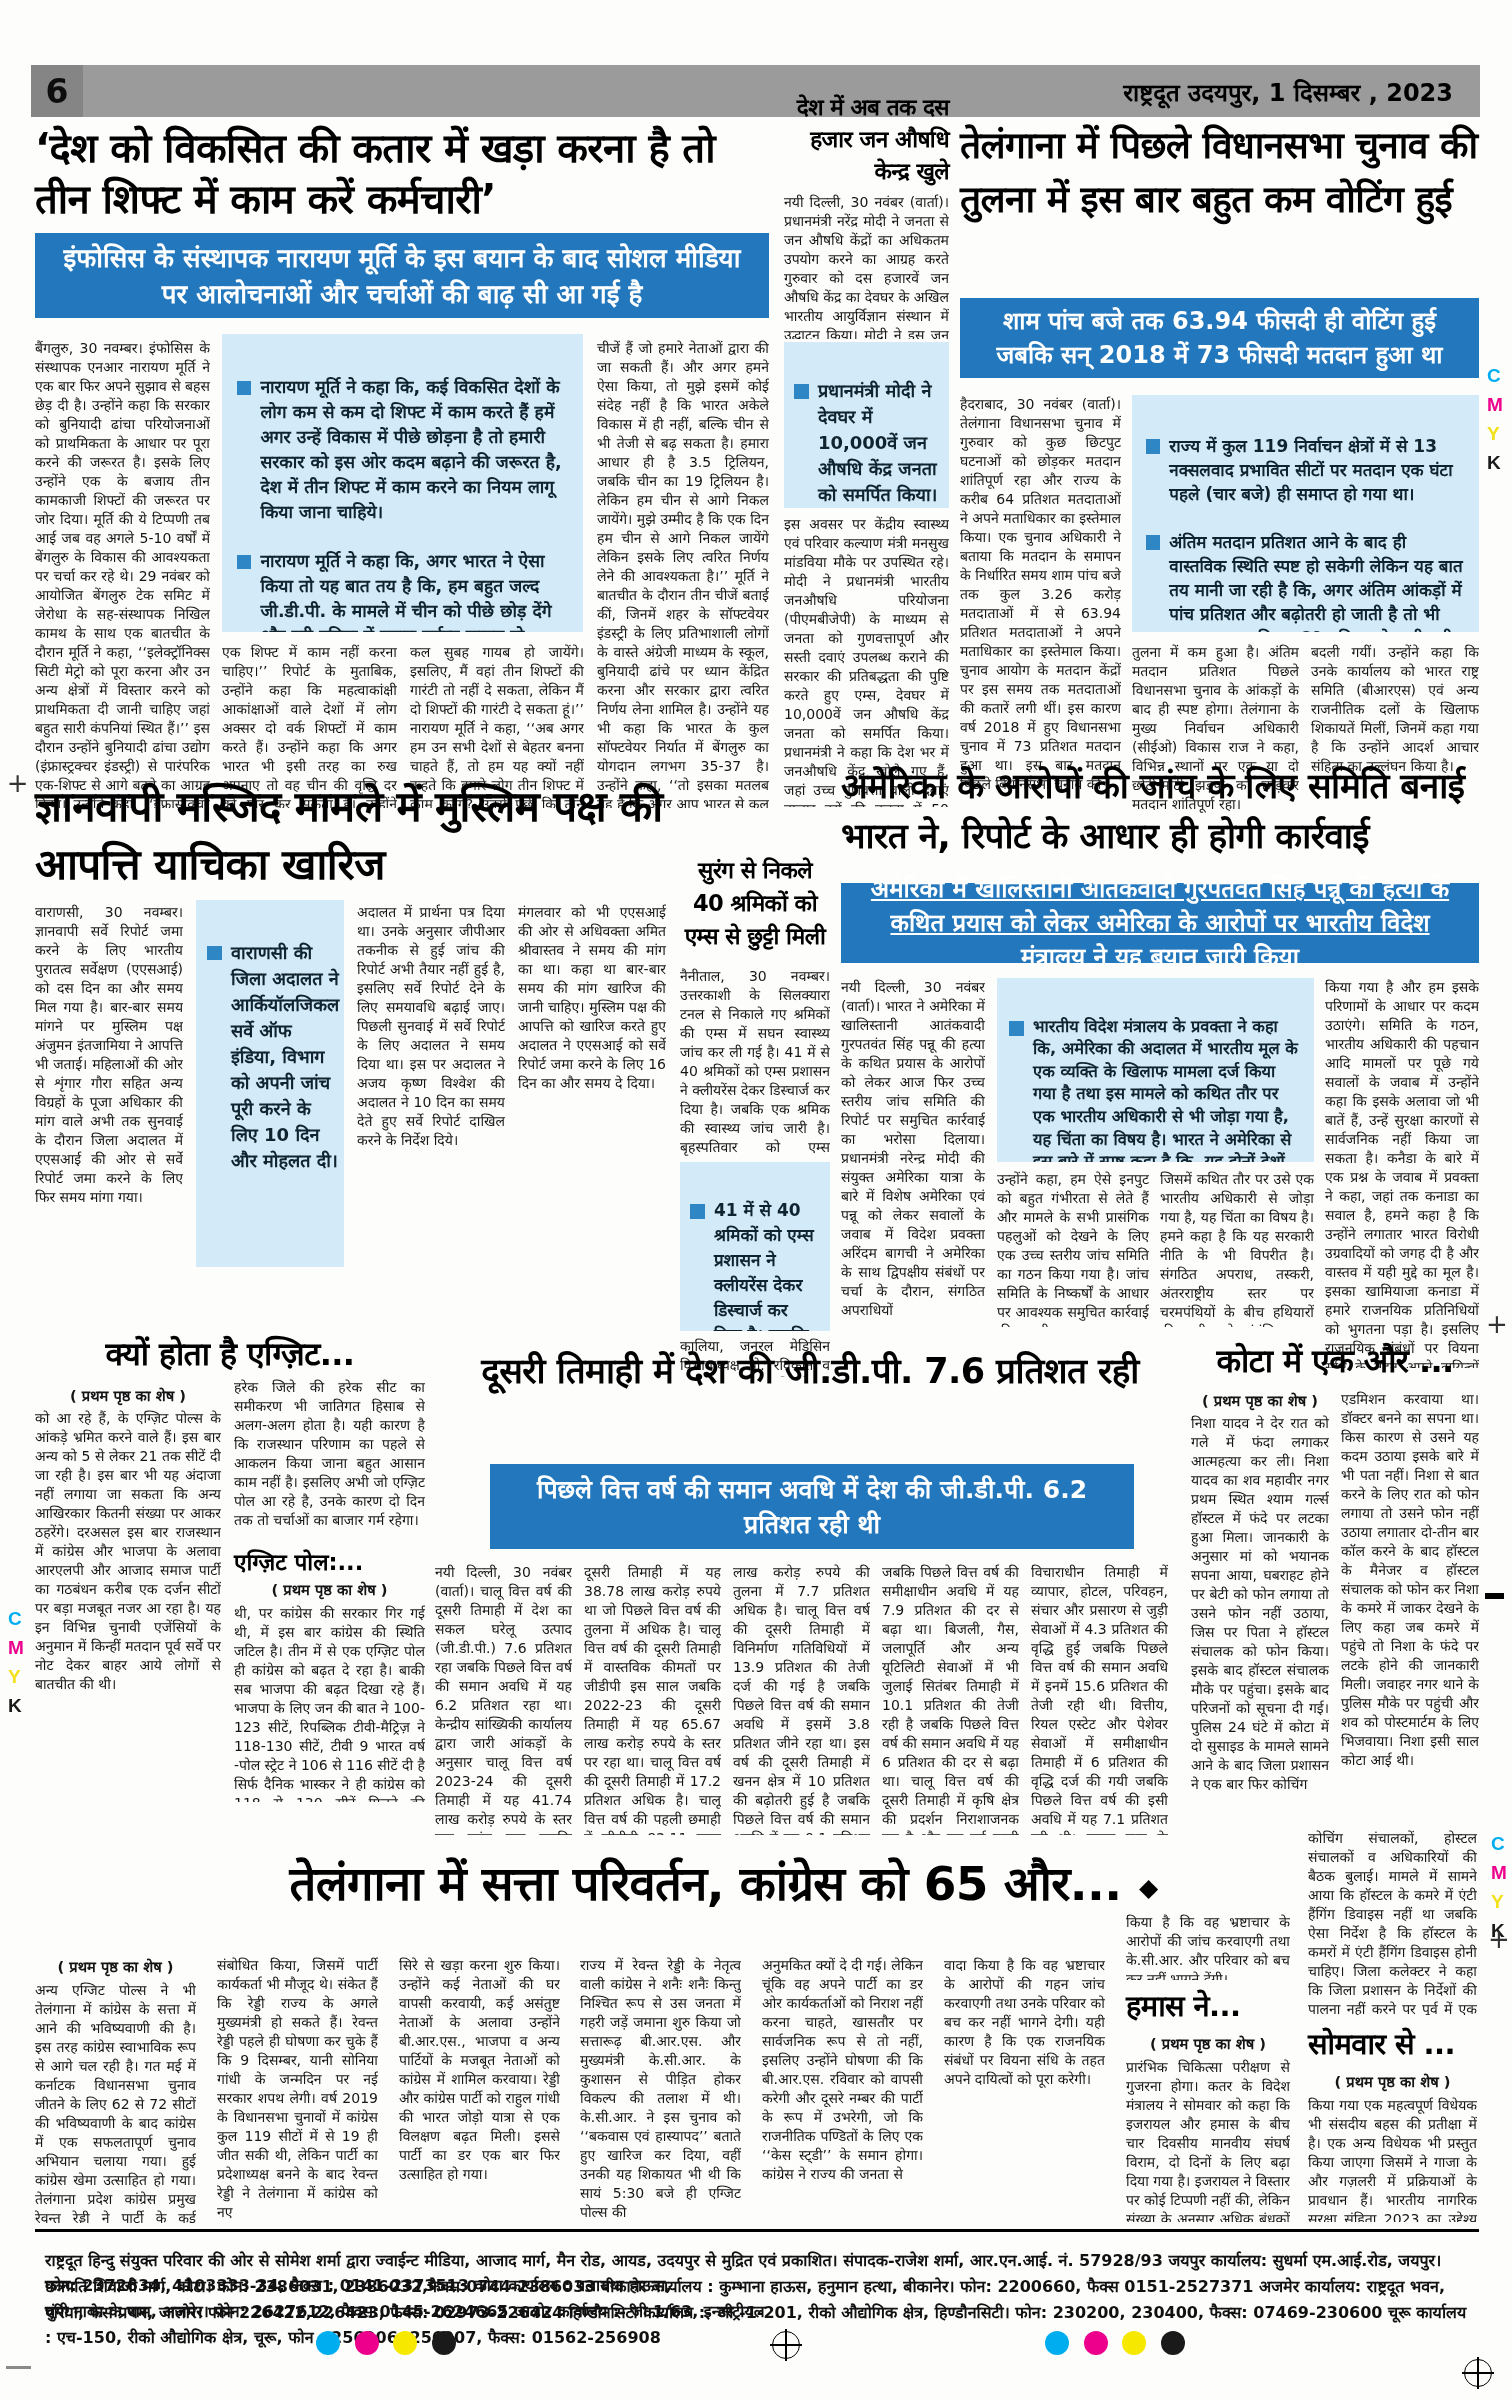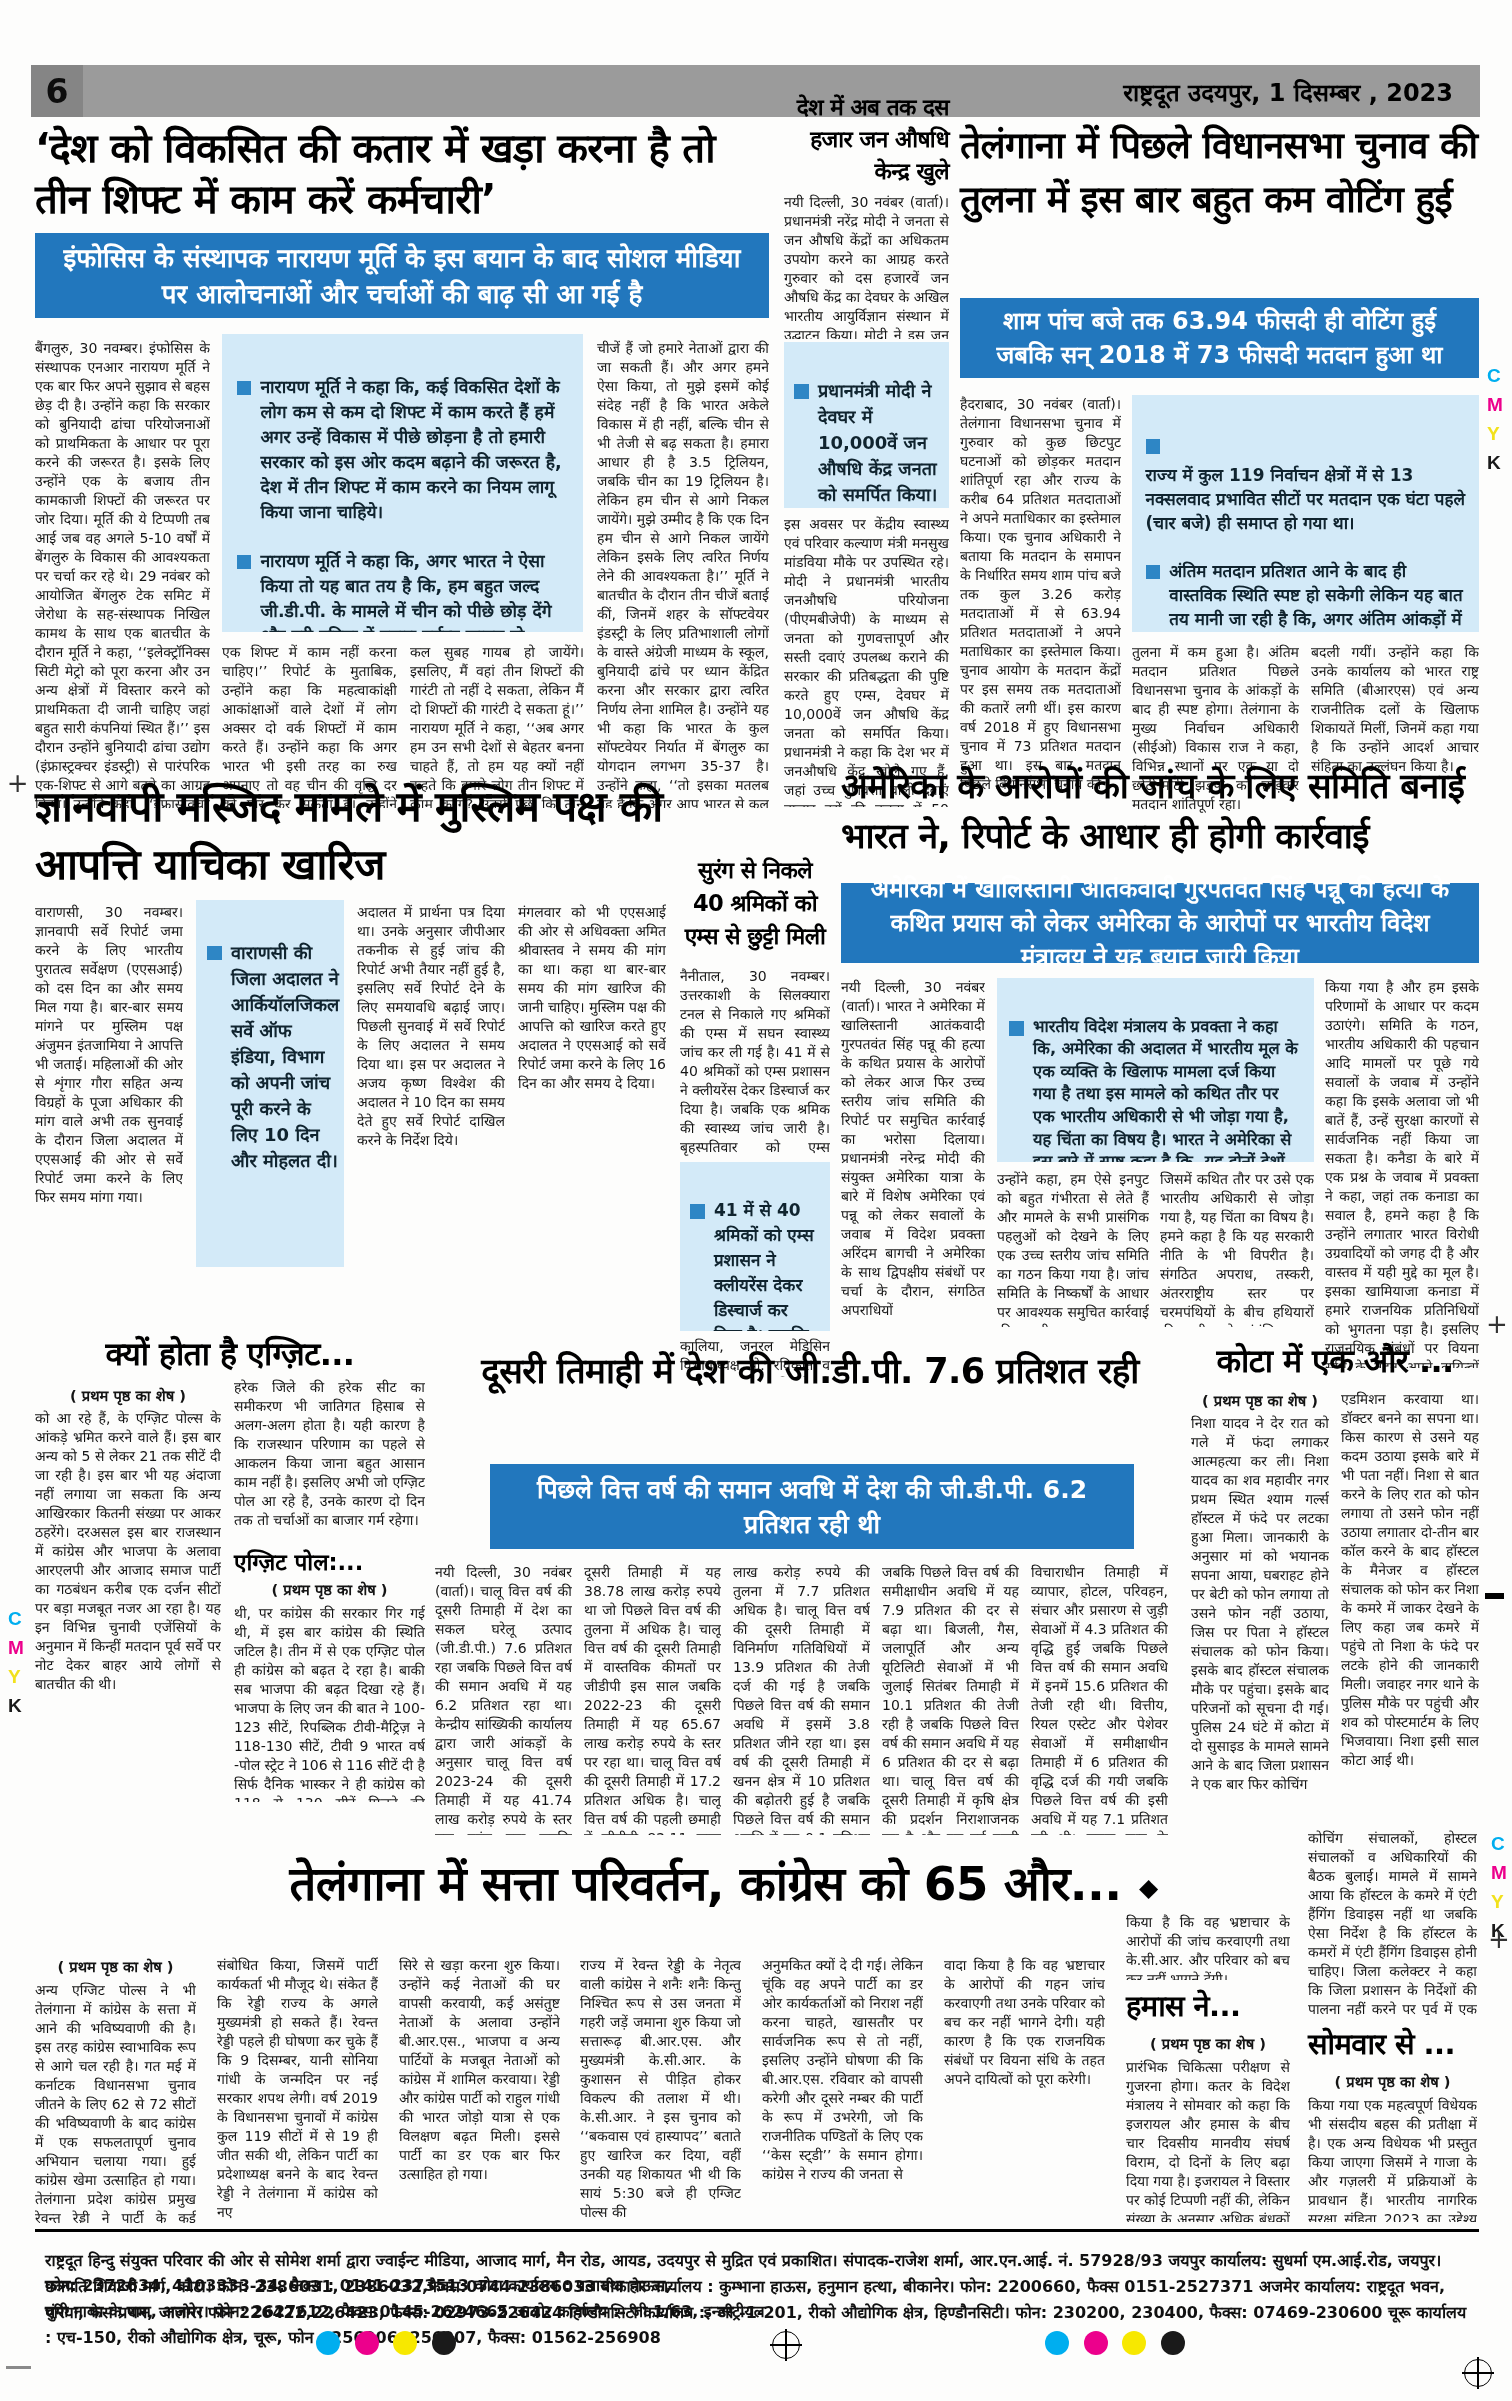--- a/index.html
+++ b/index.html
@@ -65,21 +65,21 @@
     </div>
   </div>
   <div class="abs body-col" style="left:784px;top:515px;width:165px;height:292px;">इस अवसर पर केंद्रीय स्वास्थ्य एवं परिवार कल्याण मंत्री मनसुख मांडविया मौके पर उपस्थित रहे। मोदी ने प्रधानमंत्री भारतीय जनऔषधि परियोजना (पीएमबीजेपी) के माध्यम से जनता को गुणवत्तापूर्ण और सस्ती दवाएं उपलब्ध कराने की सरकार की प्रतिबद्धता की पुष्टि करते हुए एम्स, देवघर में 10,000वें जन औषधि केंद्र जनता को समर्पित किया। प्रधानमंत्री ने कहा कि देश भर में जनऔषधि केंद्र खोले गए हैं, जहां उच्च गुणवत्ता वाली दवाएं बाजार दरों की तुलना में 50 प्रतिशत से 90 प्रतिशत सस्ती दरों पर उपलब्ध हैं।</div>
 
   <div class="abs headline" style="left:960px;top:119px;width:519px;font-size:37px;line-height:54px;">तेलंगाना में पिछले विधानसभा चुनाव की तुलना में इस बार बहुत कम वोटिंग हुई</div>
   <div class="abs bluebox" style="left:960px;top:298px;width:519px;height:80px;padding:4.5px 14.7px;box-sizing:border-box;">
     <span style="font-size:24px;line-height:34px;">शाम पांच बजे तक 63.94 फीसदी ही वोटिंग हुई जबकि सन् 2018 में 73 फीसदी मतदान हुआ था</span>
   </div>
   <div class="abs body-col" style="left:960px;top:395px;width:161px;height:477px;">हैदराबाद, 30 नवंबर (वार्ता)। तेलंगाना विधानसभा चुनाव में गुरुवार को कुछ छिटपुट घटनाओं को छोड़कर मतदान शांतिपूर्ण रहा और राज्य के करीब 64 प्रतिशत मतदाताओं ने अपने मताधिकार का इस्तेमाल किया। एक चुनाव अधिकारी ने बताया कि मतदान के समापन के निर्धारित समय शाम पांच बजे तक कुल 3.26 करोड़ मतदाताओं में से 63.94 प्रतिशत मतदाताओं ने अपने मताधिकार का इस्तेमाल किया। चुनाव आयोग के मतदान केंद्रों पर इस समय तक मतदाताओं की कतारें लगी थीं। इस कारण वर्ष 2018 में हुए विधानसभा चुनाव में 73 प्रतिशत मतदान हुआ था। इस बार मतदान पिछले विधानसभा चुनाव की</div>
   <div class="abs lightbox" style="left:1132px;top:395px;width:347px;height:237px;padding:14.7px 13.6px;box-sizing:border-box;">
-    <div class="bullet-item" style="font-size:17px;line-height:24px;flex-direction:column;">
+    <div class="bullet-item" style="font-size:17px;line-height:24px;">
       <span class="sq"></span>
       <span>राज्य में कुल 119 निर्वाचन क्षेत्रों में से 13 नक्सलवाद प्रभावित सीटों पर मतदान एक घंटा पहले (चार बजे) ही समाप्त हो गया था।</span>
     </div>
     <div class="bullet-item" style="font-size:17px;line-height:24px;">
       <span class="sq"></span>
       <span>अंतिम मतदान प्रतिशत आने के बाद ही वास्तविक स्थिति स्पष्ट हो सकेगी लेकिन यह बात तय मानी जा रही है कि, अगर अंतिम आंकड़ों में पांच प्रतिशत और बढ़ोतरी हो जाती है तो भी कुल मतदान प्रतिशत 69 प्रतिशत के करीब ही पहुँच पायेगा।</span>
     </div>
   </div>
   <div class="abs body-col" style="left:1132px;top:643px;width:167px;height:229px;">तुलना में कम हुआ है। अंतिम मतदान प्रतिशत पिछले विधानसभा चुनाव के आंकड़ों के बाद ही स्पष्ट होगा। तेलंगाना के मुख्य निर्वाचन अधिकारी (सीईओ) विकास राज ने कहा, विभिन्न स्थानों पर एक या दो छोटी-मोटी झड़पों को छोड़कर मतदान शांतिपूर्ण रहा।</div>
   <div class="abs body-col" style="left:1311px;top:643px;width:168px;height:229px;">बदली गयीं। उन्होंने कहा कि उनके कार्यालय को भारत राष्ट्र समिति (बीआरएस) एवं अन्य राजनीतिक दलों के खिलाफ शिकायतें मिलीं, जिनमें कहा गया है कि उन्होंने आदर्श आचार संहिता का उल्लंघन किया है।</div>
@@ -99,21 +99,21 @@
   <div class="abs body-col" style="left:680px;top:967px;width:150px;height:191px;">नैनीताल, 30 नवम्बर। उत्तरकाशी के सिलक्यारा टनल से निकाले गए श्रमिकों की एम्स में सघन स्वास्थ्य जांच कर ली गई है। 41 में से 40 श्रमिकों को एम्स प्रशासन ने क्लीयरेंस देकर डिस्चार्ज कर दिया है। जबकि एक श्रमिक की स्वास्थ्य जांच जारी है। बृहस्पतिवार को एम्स ऋषिकेश के चिकित्सा अधीक्षक प्रो. आरबी</div>
   <div class="abs lightbox" style="left:680px;top:1162px;width:150px;height:169px;padding:12.4px 10.2px;box-sizing:border-box;">
     <div class="bullet-item" style="font-size:17px;line-height:25px;">
       <span class="sq"></span>
       <span>41 में से 40 श्रमिकों को एम्स प्रशासन ने क्लीयरेंस देकर डिस्चार्ज कर दिया है। जबकि एक श्रमिक की स्वास्थ्य जांच जारी है।</span>
     </div>
   </div>
   <div class="abs body-col" style="left:680px;top:1337px;width:150px;height:40px;">कालिया, जनरल मेडिसिन विभागाध्यक्ष प्रो. रविकांत व अस्पताल प्रशासन की ओर से जांच में किसी भी श्रमिक में चोट आदि जैसी कोई शिकायत नहीं पाई गई।</div>
 
   <div class="abs headline" style="left:841px;top:761px;width:638px;font-size:35px;line-height:50px;">अमेरिका के आरोपों की जांच के लिए समिति बनाई भारत ने, रिपोर्ट के आधार ही होगी कार्रवाई</div>
-  <div class="abs bluebox" style="left:841px;top:883px;width:638px;height:80px;padding:4.5px 14.7px;box-sizing:border-box;">
+  <div class="abs bluebox" style="left:841px;top:883px;width:638px;height:80px;padding:4.5px 14.7px;box-sizing:border-box;text-decoration:underline;">
     <span style="font-size:24px;line-height:34px;">अमेरिका में खालिस्तानी आतंकवादी गुरपतवंत सिंह पन्नू की हत्या के कथित प्रयास को लेकर अमेरिका के आरोपों पर भारतीय विदेश मंत्रालय ने यह बयान जारी किया</span>
   </div>
   <div class="abs body-col" style="left:841px;top:978px;width:144px;height:349px;">नयी दिल्ली, 30 नवंबर (वार्ता)। भारत ने अमेरिका में खालिस्तानी आतंकवादी गुरपतवंत सिंह पन्नू की हत्या के कथित प्रयास के आरोपों को लेकर आज फिर उच्च स्तरीय जांच समिति की रिपोर्ट पर समुचित कार्रवाई का भरोसा दिलाया। प्रधानमंत्री नरेन्द्र मोदी की संयुक्त अमेरिका यात्रा के बारे में विशेष अमेरिका एवं पन्नू को लेकर सवालों के जवाब में विदेश प्रवक्ता अरिंदम बागची ने अमेरिका के साथ द्विपक्षीय संबंधों पर चर्चा के दौरान, संगठित अपराधियों</div>
   <div class="abs lightbox" style="left:997px;top:978px;width:317px;height:184px;padding:13.6px 12.4px;box-sizing:border-box;">
     <div class="bullet-item" style="font-size:16.4px;line-height:22.6px;">
       <span class="sq"></span>
       <span>भारतीय विदेश मंत्रालय के प्रवक्ता ने कहा कि, अमेरिका की अदालत में भारतीय मूल के एक व्यक्ति के खिलाफ मामला दर्ज किया गया है तथा इस मामले को कथित तौर पर एक भारतीय अधिकारी से भी जोड़ा गया है, यह चिंता का विषय है। भारत ने अमेरिका से इस बारे में स्पष्ट कहा है कि, यह दोनों देशों की सरकारी नीति के एक दम खिलाफ है।</span>
     </div>
   </div>
   <div class="abs body-col" style="left:997px;top:1170px;width:152px;height:157px;">उन्होंने कहा, हम ऐसे इनपुट को बहुत गंभीरता से लेते हैं और मामले के सभी प्रासंगिक पहलुओं को देखने के लिए एक उच्च स्तरीय जांच समिति का गठन किया गया है। जांच समिति के निष्कर्षों के आधार पर आवश्यक समुचित कार्रवाई की जाएगी।</div>

